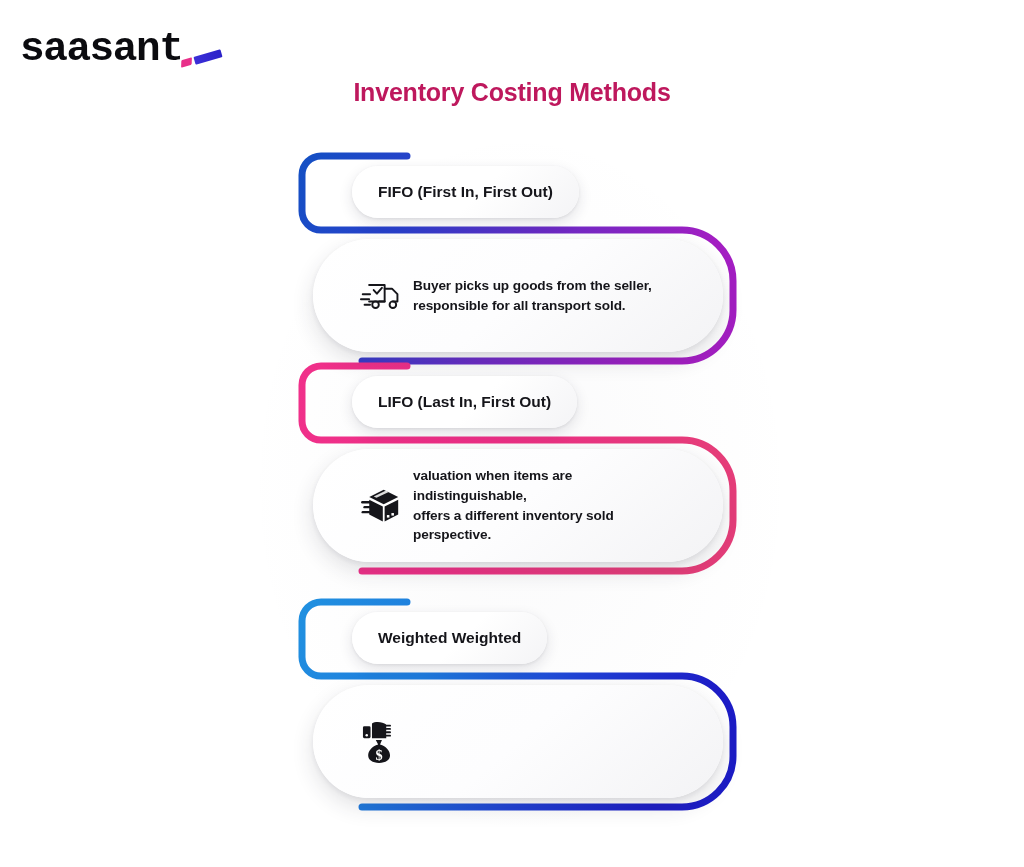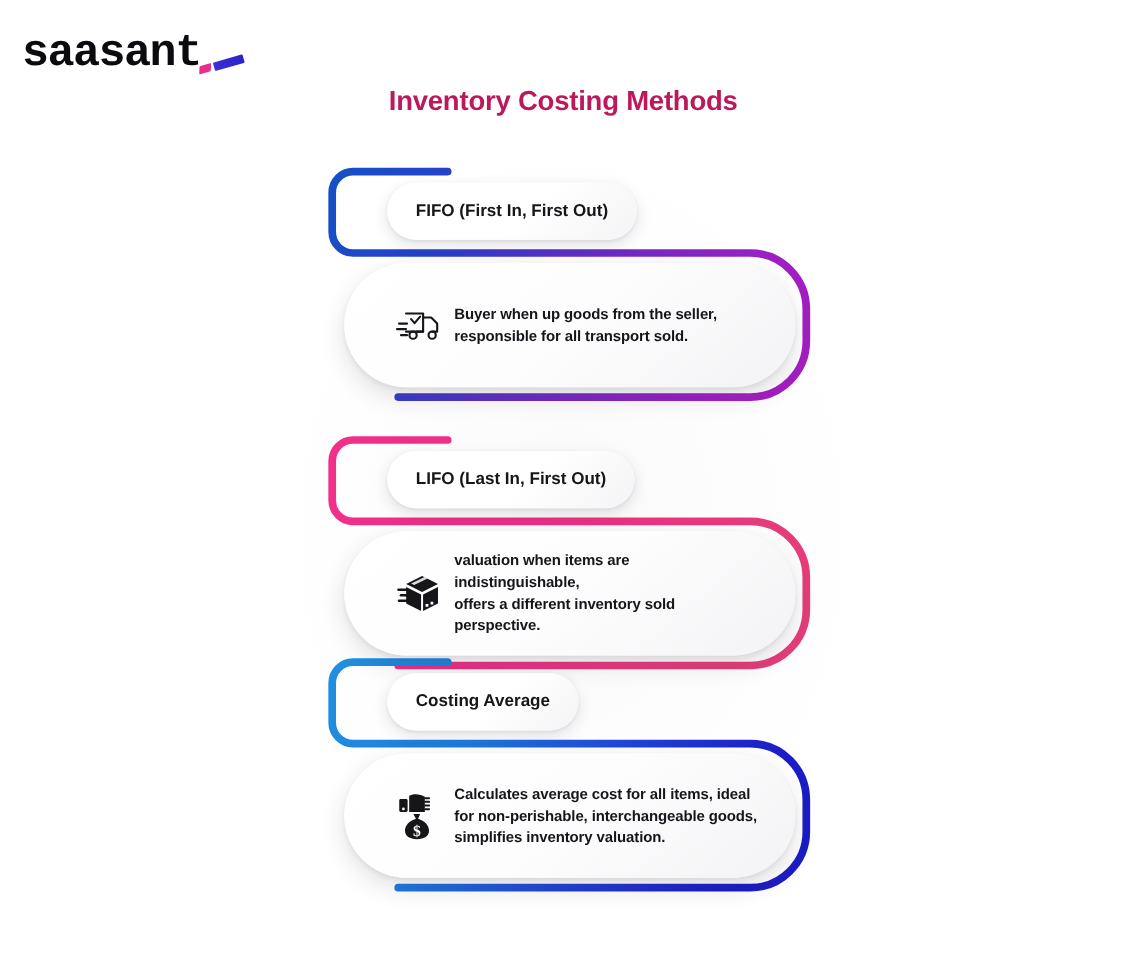--- a/index.html
+++ b/index.html
@@ -70,21 +70,21 @@
     color: #be185d;
   }
 
   
   .method-group {
     position: absolute;
     left: 296px;
     width: 440px;
   }
   #group-0 { top: 150px; height: 222px; }
-  #group-1 { top: 394px; height: 222px; }
+  #group-1 { top: 360px; height: 222px; }
   #group-2 { top: 596px; height: 222px; }
 
   .track-svg {
     position: absolute;
     left: 0;
     top: 0;
     width: 440px;
     height: 222px;
     overflow: visible;
     pointer-events: none;
@@ -201,21 +201,21 @@
         <path d="M27 24 H21"></path>
         <circle cx="17" cy="27.5" r="3.6" fill="none"></circle>
         <circle cx="36" cy="27.5" r="3.6" fill="none"></circle>
         <path d="M15 11.5 L18.5 15.5 L24 9"></path>
         <path d="M3 16 H11"></path>
         <path d="M1 21.5 H10"></path>
         <path d="M5 27.5 H11"></path>
       </svg>
     </div>
     <div class="detail-text">
-      <span>Buyer when up goods from the seller,</span>
+      <span>Buyer picks up goods from the seller,</span>
       <span>responsible for all transport sold.</span>
     </div>
   </div>
 </div>
 
 <div class="method-group" id="group-1">
   <svg class="track-svg" viewBox="0 0 440 222">
     <defs>
       <linearGradient id="grad1" x1="0" y1="0" x2="1" y2="0.25">
         <stop offset="0%" stop-color="#f0308a"></stop>
@@ -276,36 +276,31 @@
              L 6 61
              A 19 19 0 0 0 25 80
              L 386 80
              A 51 51 0 0 1 437 131
              L 437 160
              A 51 51 0 0 1 386 211
              L 66 211" fill="none" stroke="url(#grad2)" stroke-width="7" stroke-linecap="round"></path>
   </svg>
 
   <div class="label-card">
-    <span>Costing Average</span>
+    <span>Weighted Weighted</span>
   </div>
 
   <div class="detail-card">
     <div class="detail-icon">
       <svg width="38" height="44" viewBox="0 0 40 46" fill="#15151a">
         <rect x="1" y="6.5" width="8" height="12.5" rx="1.4"></rect>
         <circle cx="5" cy="16" r="1.3" fill="#ffffff"></circle>
         <path d="M10.5 3.5 C14 1 21.5 1.5 25.5 4.5 L25.5 19 L10.5 19 Z"></path>
         <rect x="25" y="4.8" width="5.5" height="1.9" rx="0.9"></rect>
         <rect x="25" y="8.3" width="5.5" height="1.9" rx="0.9"></rect>
         <rect x="25" y="11.8" width="5.5" height="1.9" rx="0.9"></rect>
         <rect x="25" y="15.3" width="5.5" height="1.9" rx="0.9"></rect>
         <path d="M14.5 21 L21 21 L19 25.5 C25.5 27.5 29.5 32 29.5 37 C29.5 42 25 45 18 45 C11 45 6.5 42 6.5 37 C6.5 32 10.5 27.5 17 25.5 Z"></path>
         <text x="18" y="41.5" font-family="Liberation Serif, serif" font-size="15" font-weight="700" fill="#ffffff" text-anchor="middle">$</text>
       </svg>
     </div>
-    <div class="detail-text">
-      <span>Calculates average cost for all items, ideal</span>
-      <span>for non-perishable, interchangeable goods,</span>
-      <span>simplifies inventory valuation.</span>
-    </div>
   </div>
 </div>
 
 </body></html>

